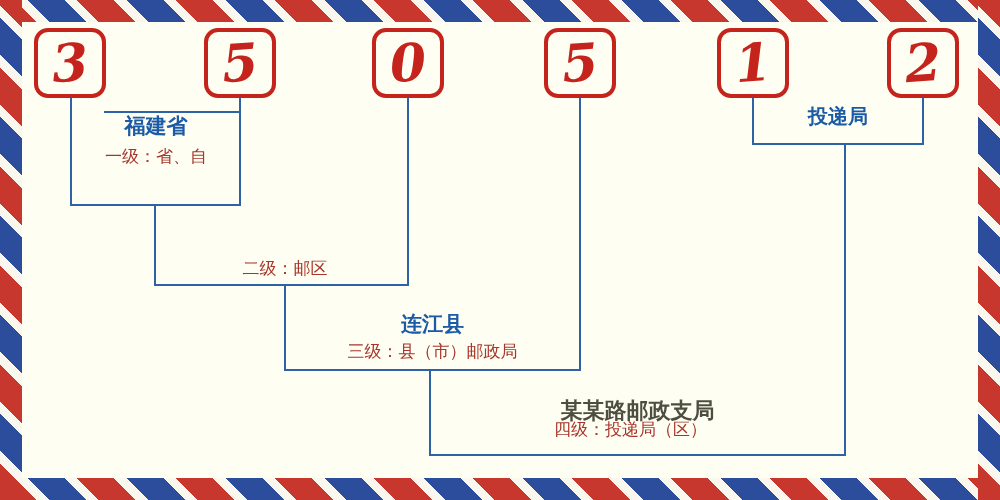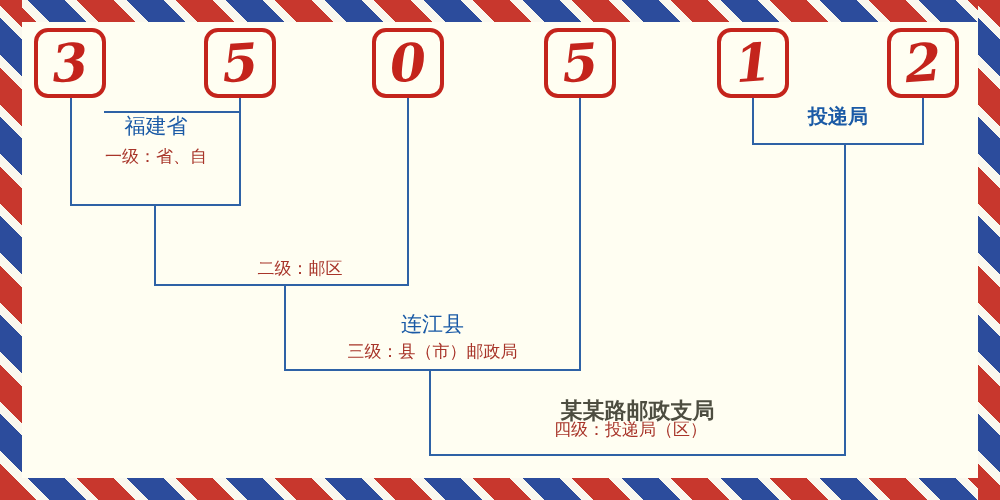--- a/index.html
+++ b/index.html
@@ -32,21 +32,21 @@
     font-size:52px; color:#C4241C;
     transform:rotate(-4deg);
     line-height:1;
   }
 
   
   .line { position:absolute; background:#2E62A6; }
 
   
   .label { position:absolute; text-align:center; line-height:1.25; }
-  .name  { color:#1A5AA6; font-weight:normal; font-size:21px; }
+  .name  { color:#1A5AA6; font-weight:bold; font-size:21px; }
   .name-sm { color:#1A5AA6; font-weight:bold; font-size:20px; }
   .desc  { color:#A8352A; font-size:17px; }
   .branch-name { color:#4D4D40; font-weight:bold; font-size:22px; }
 
   .badge {
     position:absolute; left:33px; top:419px;
     width:227px; height:38px;
     background:#E9E2C6;
     display:flex; align-items:center; justify-content:center;
     color:#D10000; font-weight:bold; font-size:20px;
@@ -98,21 +98,21 @@
   <div class="line" style="left:844px; top:144px; width:2px;   height:312px"></div>
   <div class="line" style="left:429px; top:454px; width:417px; height:2px"></div>
 
   <div class="line" style="left:752px; top:98px;  width:2px;   height:47px"></div>
   <div class="line" style="left:922px; top:98px;  width:2px;   height:47px"></div>
   <div class="line" style="left:752px; top:143px; width:172px; height:2px"></div>
 
   <div class="label name" style="left:72px; top:113px; width:168px">福建省</div>
   <div class="label desc" style="left:72px; top:146px; width:168px">一级：省、自</div>
 
-  <div class="label desc" style="left:160px; top:258px; width:280px">二级：邮区</div>
+  <div class="label desc" style="left:145px; top:258px; width:280px">二级：邮区</div>
 
   <div class="label name" style="left:284px; top:311px; width:297px">连江县</div>
   <div class="label desc" style="left:284px; top:341px; width:297px">三级：县（市）邮政局</div>
 
   <div class="label branch-name" style="left:429px; top:397px; width:417px">某某路邮政支局</div>
   <div class="label desc" style="left:429px; top:419px; width:403px">四级：投递局（区）</div>
 
   <div class="label name-sm" style="left:752px; top:104px; width:172px">投递局</div>
 
 

